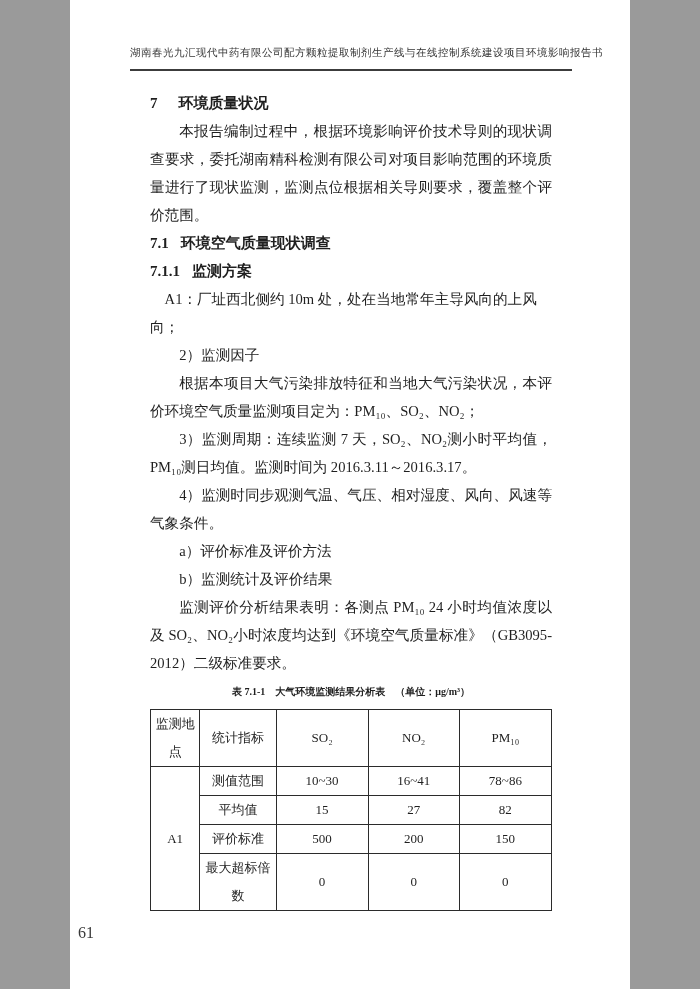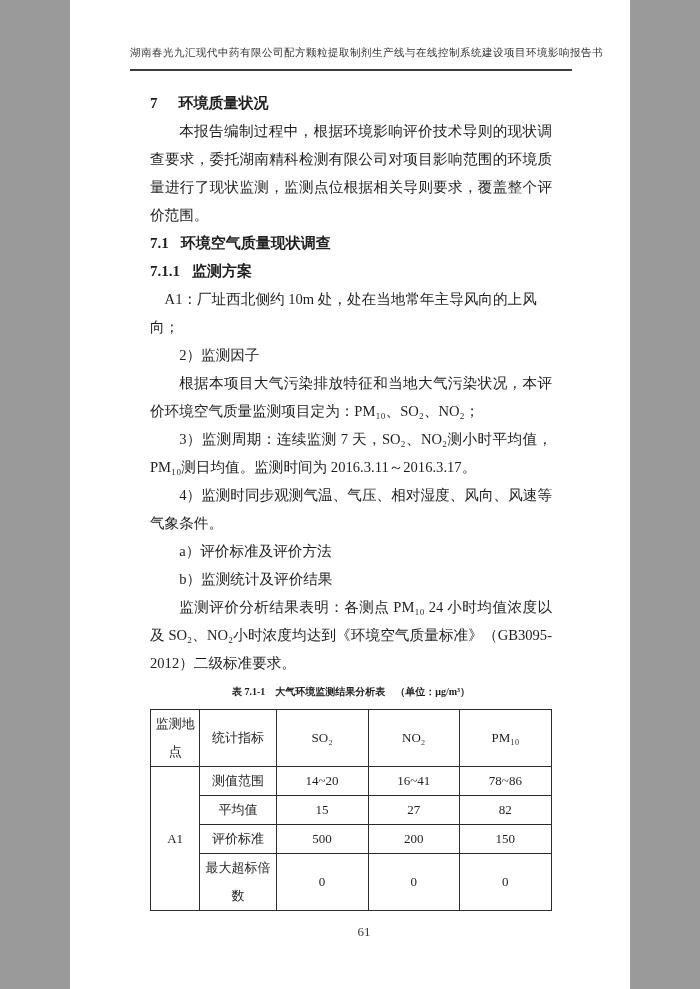--- a/index.html
+++ b/index.html
@@ -75,25 +75,24 @@
   }
   table.results { border: 1.5px solid #222; }
   col.c-loc   { width: 12.3%; }
   col.c-ind   { width: 19.0%; }
   col.c-so2   { width: 23.0%; }
   col.c-no2   { width: 22.7%; }
   col.c-pm10  { width: 23.0%; }
   
   .page-footer {
     position: absolute;
-    left: 14px;
+    left: 8px;
     top: 924px;
     width: 100%;
-    text-align: center;
-    font-size: 13px;
+    font-size: 16px;
     color: #3a3a3a;
   }
 </style>
 </head>
 <body>
 
 <div class="page">
 
   <div class="page-header">
     <span class="header-title">湖南春光九汇现代中药有限公司配方颗粒提取制剂生产线与在线控制系统建设项目环境影响报告书</span>
@@ -145,21 +144,21 @@
           <th>统计指标</th>
           <th>SO₂</th>
           <th>NO₂</th>
           <th>PM₁₀</th>
         </tr>
       </thead>
       <tbody>
         <tr>
           <td rowspan="4">A1</td>
           <td>测值范围</td>
-          <td>14~20</td>
+          <td>10~30</td>
           <td>16~41</td>
           <td>78~86</td>
         </tr>
         <tr>
           <td>平均值</td>
           <td>15</td>
           <td>27</td>
           <td>82</td>
         </tr>
         <tr>

